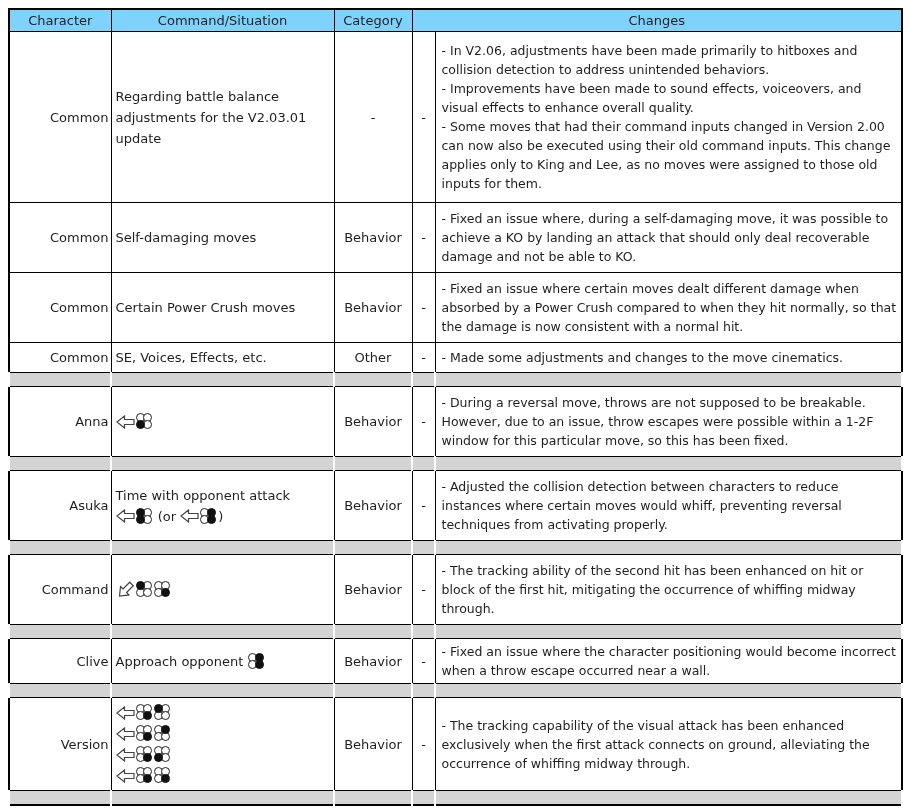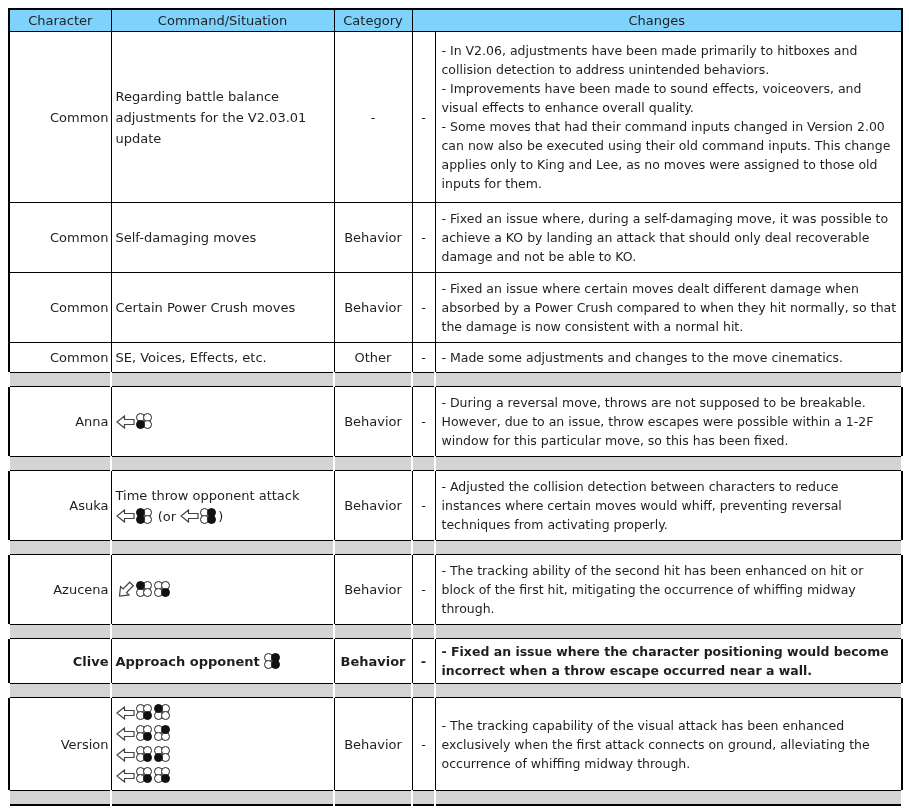--- a/index.html
+++ b/index.html
@@ -139,61 +139,61 @@
       <tr class="sep" style="height: 14px;">
         <td></td>
         <td></td>
         <td></td>
         <td></td>
         <td></td>
       </tr>
       <tr style="height: 70px;">
         <td class="c-char">Asuka</td>
         <td class="c-cmd">
-          <div class="cmd-line">Time throw opponent attack</div>
+          <div class="cmd-line">Time with opponent attack</div>
           <div class="cmd-line"><span class="cmd-arrow"><svg width="19" height="14" viewBox="0 0 19 14">
                 <polygon points="1,7 8.5,1 8.5,4.5 18,4.5 18,9.5 8.5,9.5 8.5,13" fill="#ffffff" stroke="#444444" stroke-width="1.2"></polygon>
               </svg></span><span class="btn-cluster"><span class="btn-circle p1 filled"></span><span class="btn-circle p2"></span><span class="btn-circle p3 filled"></span><span class="btn-circle p4"></span></span> (or <span class="cmd-arrow"><svg width="19" height="14" viewBox="0 0 19 14">
                 <polygon points="1,7 8.5,1 8.5,4.5 18,4.5 18,9.5 8.5,9.5 8.5,13" fill="#ffffff" stroke="#444444" stroke-width="1.2"></polygon>
               </svg></span><span class="btn-cluster"><span class="btn-circle p1"></span><span class="btn-circle p2 filled"></span><span class="btn-circle p3"></span><span class="btn-circle p4 filled"></span></span>)</div>
         </td>
         <td class="c-cat">Behavior</td>
         <td class="c-note">-</td>
         <td class="c-changes">
           <div class="change-line">- Adjusted the collision detection between characters to reduce instances where certain moves would whiff, preventing reversal techniques from activating properly.</div>
         </td>
       </tr>
       <tr class="sep" style="height: 14px;">
         <td></td>
         <td></td>
         <td></td>
         <td></td>
         <td></td>
       </tr>
       <tr style="height: 70px;">
-        <td class="c-char">Azucena</td>
+        <td class="c-char">Command</td>
         <td class="c-cmd">
           <div class="cmd-line"><span class="cmd-arrow dl"><svg width="19" height="14" viewBox="0 0 19 14">
                 <polygon points="1,7 8.5,1 8.5,4.5 18,4.5 18,9.5 8.5,9.5 8.5,13" fill="#ffffff" stroke="#444444" stroke-width="1.2"></polygon>
               </svg></span><span class="btn-cluster"><span class="btn-circle p1 filled"></span><span class="btn-circle p2"></span><span class="btn-circle p3"></span><span class="btn-circle p4"></span></span><span class="btn-cluster"><span class="btn-circle p1"></span><span class="btn-circle p2"></span><span class="btn-circle p3"></span><span class="btn-circle p4 filled"></span></span></div>
         </td>
         <td class="c-cat">Behavior</td>
         <td class="c-note">-</td>
         <td class="c-changes">
           <div class="change-line">- The tracking ability of the second hit has been enhanced on hit or block of the first hit, mitigating the occurrence of whiffing midway through.</div>
         </td>
       </tr>
       <tr class="sep" style="height: 14px;">
         <td></td>
         <td></td>
         <td></td>
         <td></td>
         <td></td>
       </tr>
-      <tr style="height: 33px; font-weight: bold;">
+      <tr style="height: 33px;">
         <td class="c-char">Clive</td>
         <td class="c-cmd">
           <div class="cmd-line">Approach opponent <span class="btn-cluster"><span class="btn-circle p1"></span><span class="btn-circle p2 filled"></span><span class="btn-circle p3"></span><span class="btn-circle p4 filled"></span></span></div>
         </td>
         <td class="c-cat">Behavior</td>
         <td class="c-note">-</td>
         <td class="c-changes">
           <div class="change-line">- Fixed an issue where the character positioning would become incorrect when a throw escape occurred near a wall.</div>
         </td>
       </tr>

